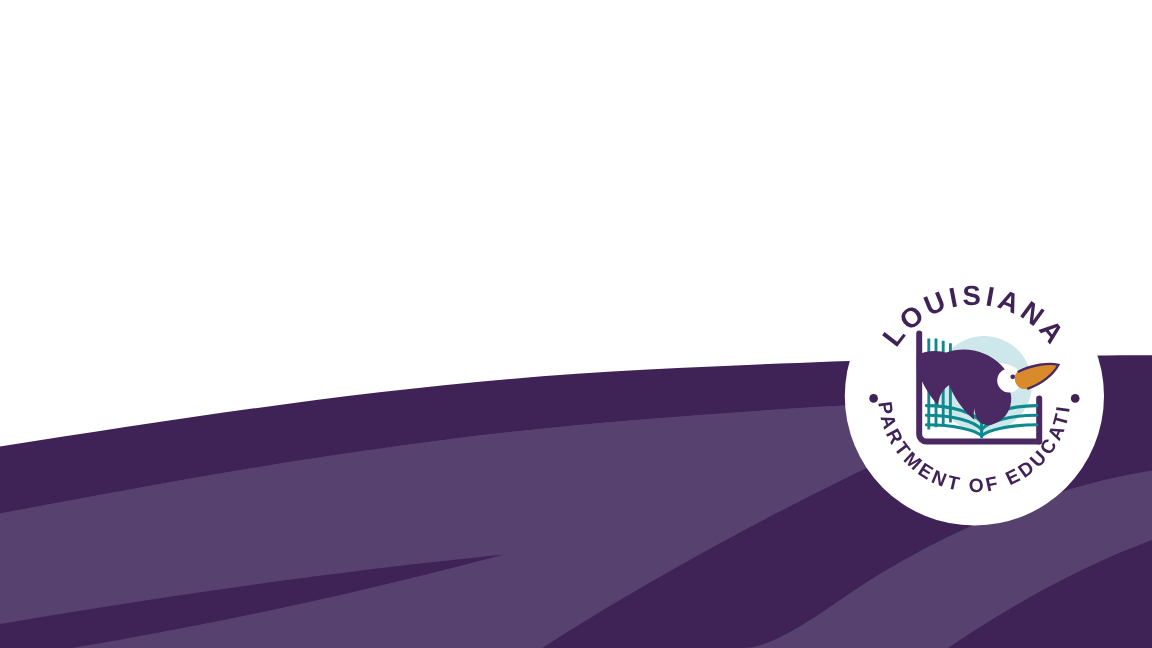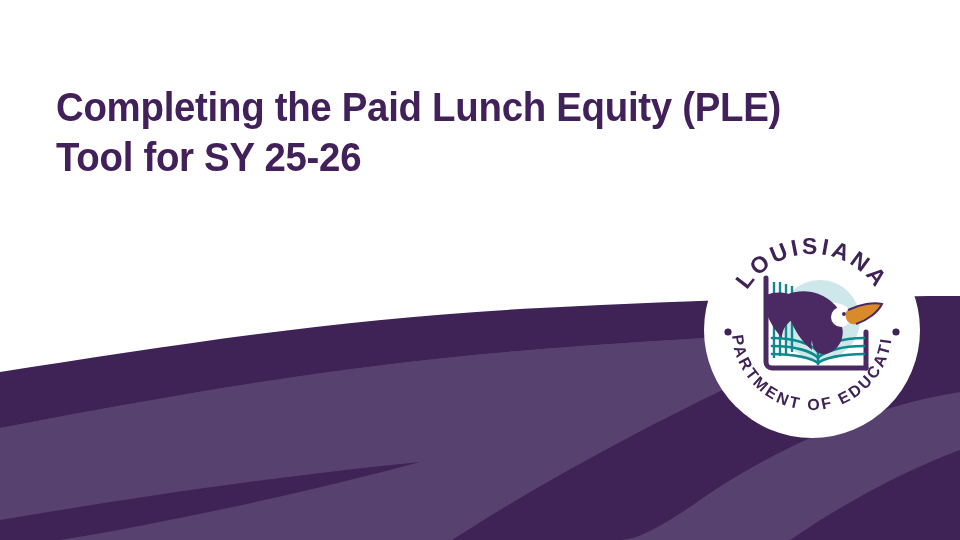--- a/index.html
+++ b/index.html
@@ -73,24 +73,20 @@
              L960,540 L0,540 Z"></path>
 
     <path fill="#3F2256" d="M960,300 L960,392 C880,404 780,444 700,500 C660,528 636,540 620,540
              L452,540 C560,470 720,386 830,342 C888,319 930,305 960,300 Z"></path>
 
     <path fill="#3F2256" d="M960,450 L960,540 L790,540 C840,506 900,472 960,450 Z"></path>
 
     <path fill="#3F2256" d="M0,520 C120,500 260,478 420,462 C300,494 170,522 60,540 L0,540 Z"></path>
   </svg>
 
-  <div id="title-block">
-    <div class="title-line">Completing the Paid Lunch Equity (PLE)</div>
-    <div class="title-line">Tool for SY 25-26</div>
-  </div>
 
   <div id="seal">
     <svg viewBox="0 0 220 220" width="220" height="220" aria-hidden="true">
       <defs>
         <path id="arcTop" d="M 34,110 A 76,76 0 0 1 186,110"></path>
         <path id="arcBottom" d="M 30,110 A 80,80 0 0 0 190,110"></path>
       </defs>
 
       <circle cx="110" cy="110" r="108" fill="#ffffff"></circle>
 

